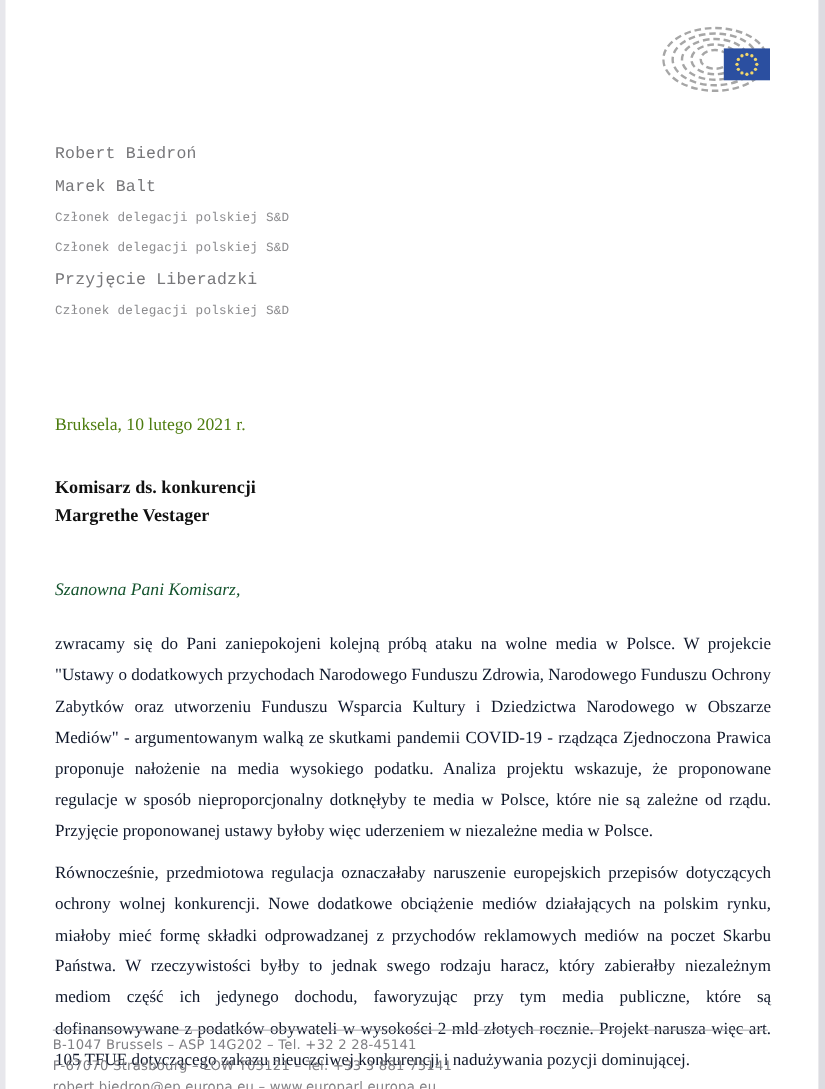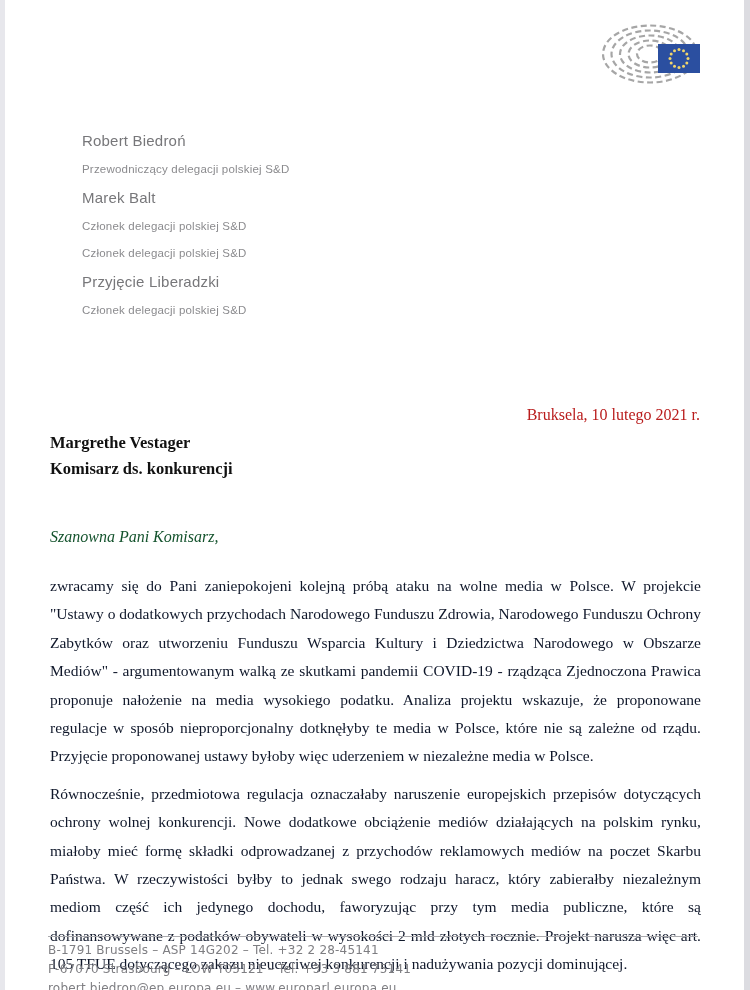--- a/index.html
+++ b/index.html
@@ -11,27 +11,27 @@
     overflow: hidden;
   }
   .page { position: absolute; inset: 0; background: #ffffff; }
 
   .edge-left  { position: absolute; left: 0; top: 0; width: 5px;  height: 990px; background: #e7e7ec; }
   .edge-right { position: absolute; right: 0; top: 0; width: 6px; height: 990px; background: #dcdce1; }
 
   .logo { position: absolute; left: 602px; top: 20px; width: 98px; height: 64px; }
   .logo svg { display: block; width: 100%; height: 100%; }
 
-  .senders { position: absolute; left: 50px; top: 132px; font-family: Liberation Sans, sans-serif; margin-left: 32px; }
+  .senders { position: absolute; left: 50px; top: 132px; font-family: Liberation Mono, monospace; }
   .sender-name { font-size: 15px; line-height: 18px; color: #77777a; margin: 0 0 12px 0; letter-spacing: 0.2px; }
   .sender-role { font-size: 11.5px; line-height: 14px; color: #8b8b8e; margin: 0 0 13px 0; letter-spacing: 0.2px; }
 
   .dateline {
-    position: absolute; left: 50px; top: 406px; width: 650px;
-    text-align: right; font-size: 16px; color: #b91c1c;
+    position: absolute; left: 50px; top: 378px; width: 650px;
+    text-align: left; font-size: 16px; color: #4d7c0f;
   }
 
   .recipient { position: absolute; left: 50px; top: 433px; color: #111111; }
   .recipient p { margin: 0 0 7px 0; font-weight: bold; font-size: 16.5px; line-height: 19px; }
 
   .salutation {
     position: absolute; left: 50px; top: 528px;
     font-style: italic; font-size: 16px; color: #14532d;
   }
 
@@ -81,41 +81,40 @@
         <circle cx="69.2" cy="43" r="1.5"></circle>
         <circle cx="68" cy="38.5" r="1.5"></circle>
         <circle cx="69.2" cy="34" r="1.5"></circle>
         <circle cx="72.5" cy="30.7" r="1.5"></circle>
       </g>
     </svg>
   </div>
 
   <div class="senders">
     <p class="sender-name">Robert Biedroń</p>
-    <p class="sender-role">Przewodniczący delegacji polskiej S&amp;D</p>
     <p class="sender-name">Marek Balt</p>
     <p class="sender-role">Członek delegacji polskiej S&amp;D</p>
     <p class="sender-role">Członek delegacji polskiej S&amp;D</p>
     <p class="sender-name">Przyjęcie Liberadzki</p>
     <p class="sender-role">Członek delegacji polskiej S&amp;D</p>
   </div>
 
   <div class="dateline">Bruksela, 10 lutego 2021 r.</div>
 
   <div class="recipient">
+    <p>Komisarz ds. konkurencji</p>
     <p>Margrethe Vestager</p>
-    <p>Komisarz ds. konkurencji</p>
   </div>
 
   <div class="salutation">Szanowna Pani Komisarz,</div>
 
   <div class="bodytext">
     <p>zwracamy się do Pani zaniepokojeni kolejną próbą ataku na wolne media w Polsce. W projekcie "Ustawy o dodatkowych przychodach Narodowego Funduszu Zdrowia, Narodowego Funduszu Ochrony Zabytków oraz utworzeniu Funduszu Wsparcia Kultury i Dziedzictwa Narodowego w Obszarze Mediów"  - argumentowanym walką ze skutkami pandemii COVID-19 - rządząca Zjednoczona Prawica proponuje nałożenie na media wysokiego podatku. Analiza projektu wskazuje, że proponowane regulacje w sposób nieproporcjonalny dotknęłyby te media w Polsce, które nie są zależne od rządu. Przyjęcie proponowanej ustawy byłoby więc uderzeniem w niezależne media w Polsce.</p>
     <p>Równocześnie, przedmiotowa regulacja oznaczałaby naruszenie europejskich przepisów dotyczących ochrony wolnej konkurencji. Nowe dodatkowe obciążenie mediów działających na polskim rynku, miałoby mieć formę składki odprowadzanej z przychodów reklamowych mediów na poczet Skarbu Państwa. W rzeczywistości byłby to jednak swego rodzaju haracz, który zabierałby niezależnym mediom część ich jedynego dochodu, faworyzując przy tym media publiczne, które są dofinansowywane z podatków obywateli w wysokości 2 mld złotych rocznie. Projekt narusza więc art. 105 TFUE dotyczącego zakazu nieuczciwej konkurencji i nadużywania pozycji dominującej.</p>
   </div>
 
   <div class="footer">
-    <p>B-1791 Brussels – ASP 14G202 – Tel. +32 2 28-45141</p>
+    <p>B-1047 Brussels – ASP 14G202 – Tel. +32 2 28-45141</p>
     <p>F-67070 Strasbourg – LOW T05121 – Tel. +33 3 881 75141</p>
     <p>robert.biedron@ep.europa.eu – www.europarl.europa.eu</p>
   </div>
 
 </div>
 
 </body></html>

